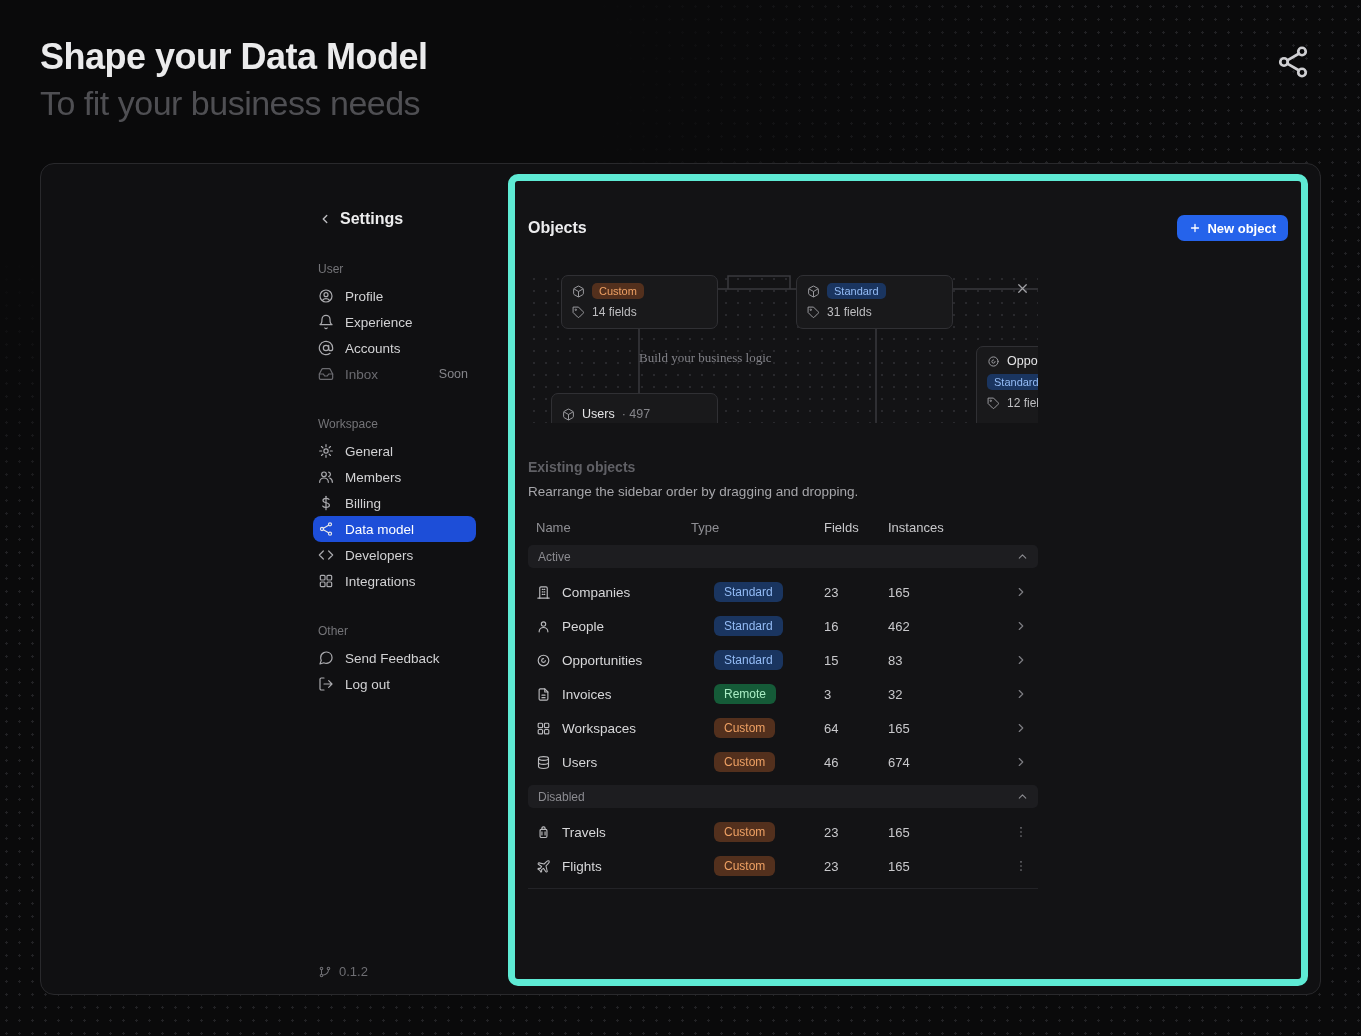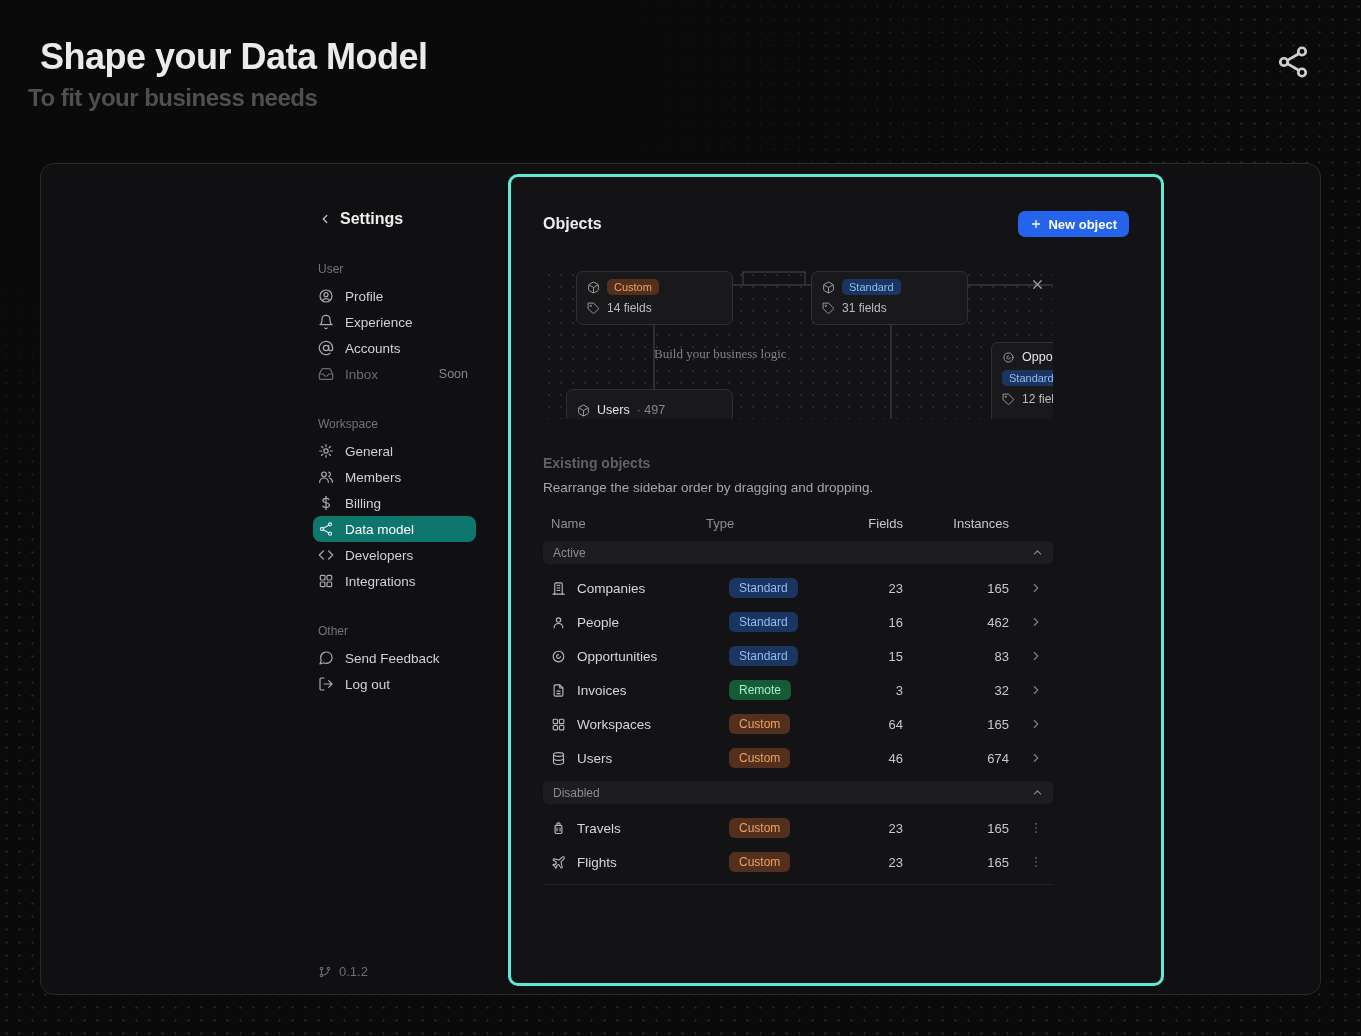--- a/index.html
+++ b/index.html
@@ -13,49 +13,49 @@
   }
   body::before {
     content:""; position:absolute; inset:0;
     background-image: radial-gradient(circle, #222225 1.2px, transparent 1.4px);
     background-size: 13px 13px;
   }
   .bg-fade { position:absolute; inset:0;
     background: radial-gradient(ellipse 1050px 620px at 18% 8%, #0a0a0b 35%, rgba(10,10,11,0) 78%);
   }
   .page-title { position:absolute; left:40px; top:36px; font-size:36px; font-weight:700; color:#ebebec; letter-spacing:-0.5px; }
-  .page-subtitle { position:absolute; left:28px; top:84px; font-size:24px; font-weight:700; color:#4f4f53; letter-spacing:-0.5px; }
+  .page-subtitle { position:absolute; left:40px; top:84px; font-size:34px; font-weight:400; color:#4f4f53; letter-spacing:-0.5px; }
   .brand-icon { position:absolute; right:50px; top:44px; color:#cfcfd2; }
 
   .card {
     position:absolute; left:40px; top:163px; width:1281px; height:832px;
     background:#101012; border:1px solid #29292c; border-radius:14px;
   }
 
   
   .sidebar { position:absolute; left:272px; top:44px; width:163px; }
   .sidebar-header { display:flex; align-items:center; gap:8px; padding-left:5px; height:22px;
     color:#ededee; font-size:16px; font-weight:700; cursor:pointer; }
   .sidebar-header svg { color:#bdbdc0; }
   .section-label { margin:30px 0 7px; padding-left:5px; font-size:12px; color:#747478; }
   .section-label.first { margin-top:32px; }
   .nav-item { display:flex; align-items:center; gap:11px; height:26px; padding:0 8px 0 5px;
     border-radius:8px; font-size:13.5px; color:#d2d2d4; cursor:pointer; }
   .nav-item svg { width:16px; height:16px; color:#ababaf; flex:none; }
-  .nav-item.selected { background:#0f766e; color:#ffffff; }
+  .nav-item.selected { background:#1d4ed8; color:#ffffff; }
   .nav-item.selected svg { color:#e8e8ea; }
   .nav-item.muted, .nav-item.muted svg { color:#6b6b70; }
   .soon { margin-left:auto; font-size:12.5px; color:#85858a; }
   .version { position:absolute; left:277px; top:800px; display:flex; align-items:center; gap:7px;
     font-size:13px; color:#6e6e73; }
   .version svg { color:#6e6e73; }
 
   
-  .panel { position:absolute; left:467px; top:10px; width:656px; height:812px;
-    background:#131315; border:3px solid #5eead4; border-radius:10px; padding:34px 32px 0; }
+  .panel { position:absolute; left:467px; top:10px; width:800px; height:812px;
+    background:#131315; border:7px solid #5eead4; border-radius:10px; padding:34px 13px 0; }
   .panel-header { display:flex; align-items:center; justify-content:space-between; height:26px; }
   .panel-title { font-size:16px; font-weight:700; color:#ececee; }
   .new-object-btn { display:flex; align-items:center; gap:6px; height:26px; padding:0 12px;
     background:#2563eb; color:#fff; border:none; border-radius:7px;
     font-family:"Liberation Sans",sans-serif; font-size:13px; font-weight:600; cursor:pointer; }
 
   
   .canvas { position:relative; margin-top:32px; width:510px; height:150px; overflow:hidden;
     background-image: radial-gradient(circle, #29292d 1px, transparent 1.15px);
     background-size:12px 12px; }
@@ -88,21 +88,21 @@
     font-size:13px; color:#8f8f94; }
   .group-bar { margin-top:6px; width:510px; height:23px; background:#1d1d20; border-radius:5px;
     display:flex; align-items:center; justify-content:space-between; padding:0 9px 0 10px;
     font-size:12px; color:#8b8b90; cursor:pointer; }
   .group-bar.disabled-bar { }
   .group-bar svg { color:#8b8b90; }
   .rows { margin-top:7px; }
   .trow { width:510px; height:34px; display:grid; grid-template-columns:26px 152px 110px 64px 106px 44px;
     align-items:center; padding-left:8px; font-size:13.5px; color:#d7d7d9; cursor:pointer; }
   .trow svg.row-icon { width:15px; height:15px; color:#bababd; }
-  .num { text-align:right; font-size:13px; color:#c9c9cc; }
+  .num { text-align:left; font-size:13px; color:#c9c9cc; }
   .action { display:flex; justify-content:flex-end; padding-right:10px; color:#7d7d82; }
   .table-end { width:510px; border-top:1px solid #232327; margin-top:5px; }
 
   svg { display:block; }
 </style>
 </head>
 <body>
 
 <div class="bg-fade"></div>
 

